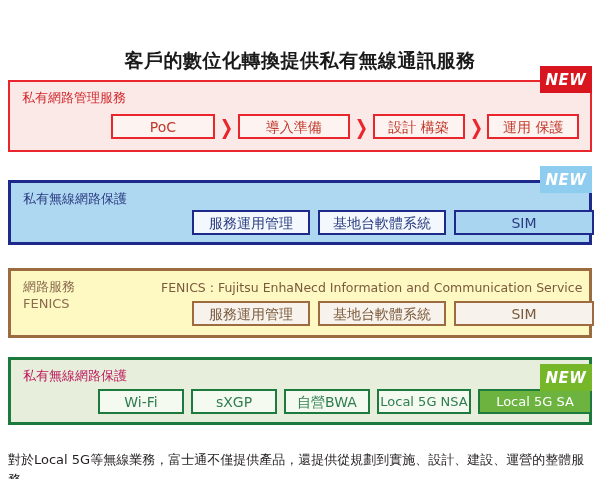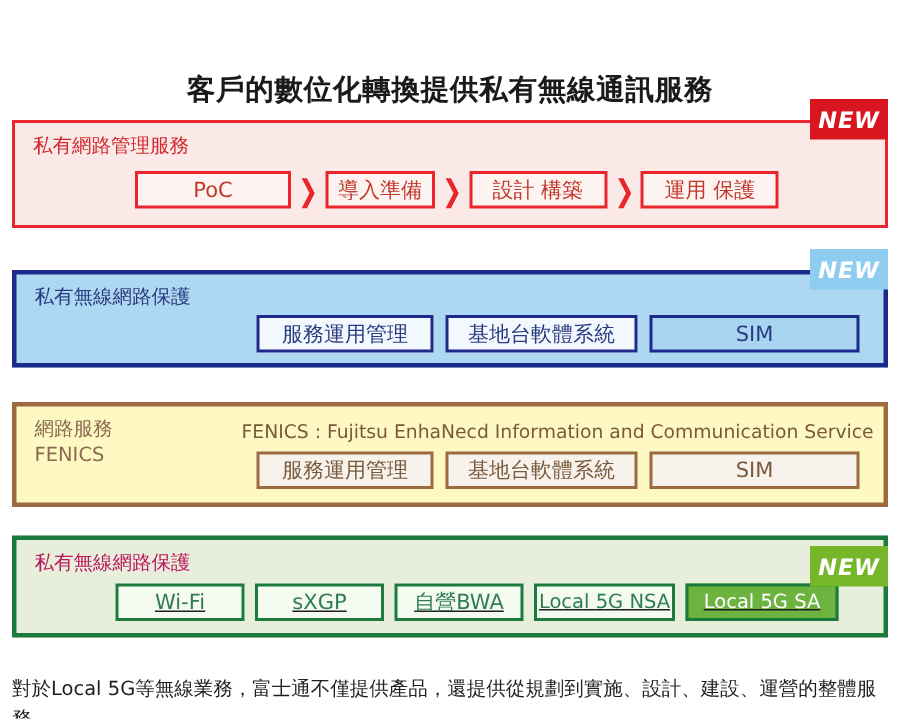--- a/index.html
+++ b/index.html
@@ -49,20 +49,21 @@
   }
   .band-note {
     position: absolute;
     font-size: 12.5px;
     line-height: 15px;
   }
   .chip-row {
     position: absolute;
     display: flex;
     align-items: center;
+    margin-left: 21px;
   }
   .chip {
     box-sizing: border-box;
     border-style: solid;
     text-align: center;
     font-size: 14px;
     line-height: 22px;
     height: 25px;
     display: flex;
     align-items: center;
@@ -164,21 +165,21 @@
 
   
   #band-private-wireless {
     top: 357px;
     height: 68px;
     background: #e7efdc;
     border-width: 3px;
     border-color: #1c7a3c;
   }
   #band-private-wireless .band-label { color: #be185d; }
-  #band-private-wireless .chip-row { left: 66px; top: 29px; text-decoration: underline; }
+  #band-private-wireless .chip-row { left: 66px; top: 29px; }
   #band-private-wireless .chip {
     border-width: 2px;
     border-color: #1c7a3c;
     background: #f5faf0;
     color: #2e7d4f;
   }
   #band-private-wireless .chip.highlight {
     background: #6cb33f;
     color: #ffffff;
     border-color: #1c7a3c;
@@ -203,21 +204,21 @@
 </head>
 <body>
 
 <h1 id="page-title">客戶的數位化轉換提供私有無線通訊服務</h1>
 
 <div class="band" id="band-private-network-mgmt">
   <div class="band-label">私有網路管理服務</div>
   <div class="chip-row">
     <div class="chip" style="width:104px">PoC</div>
     <div class="chev">❯</div>
-    <div class="chip" style="width:73px">導入準備</div>
+    <div class="chip" style="width:112px">導入準備</div>
     <div class="chev">❯</div>
     <div class="chip" style="width:92px">設計 構築</div>
     <div class="chev">❯</div>
     <div class="chip" style="width:92px">運用 保護</div>
   </div>
 </div>
 <div class="new-badge" id="badge-new-red">NEW</div>
 
 <div class="band" id="band-private-cloud">
   <div class="band-label">私有無線網路保護</div>
@@ -248,18 +249,18 @@
   <div class="band-label">私有無線網路保護</div>
   <div class="chip-row">
     <div class="chip" style="width:86px">Wi-Fi</div>
     <div style="width:7px"></div>
     <div class="chip" style="width:86px">sXGP</div>
     <div style="width:7px"></div>
     <div class="chip" style="width:86px">自營BWA</div>
     <div style="width:7px"></div>
     <div class="chip" style="width:94px;font-size:13px">Local 5G NSA</div>
     <div style="width:7px"></div>
-    <div class="chip highlight" style="width:102px;font-size:13px">Local 5G SA</div>
+    <div class="chip highlight" style="width:114px;font-size:13px">Local 5G SA</div>
   </div>
 </div>
 <div class="new-badge" id="badge-new-green">NEW</div>
 
 <p id="footer-note">對於Local 5G等無線業務，富士通不僅提供產品，還提供從規劃到實施、設計、建設、運營的整體服務。</p>
 
 </body></html>

